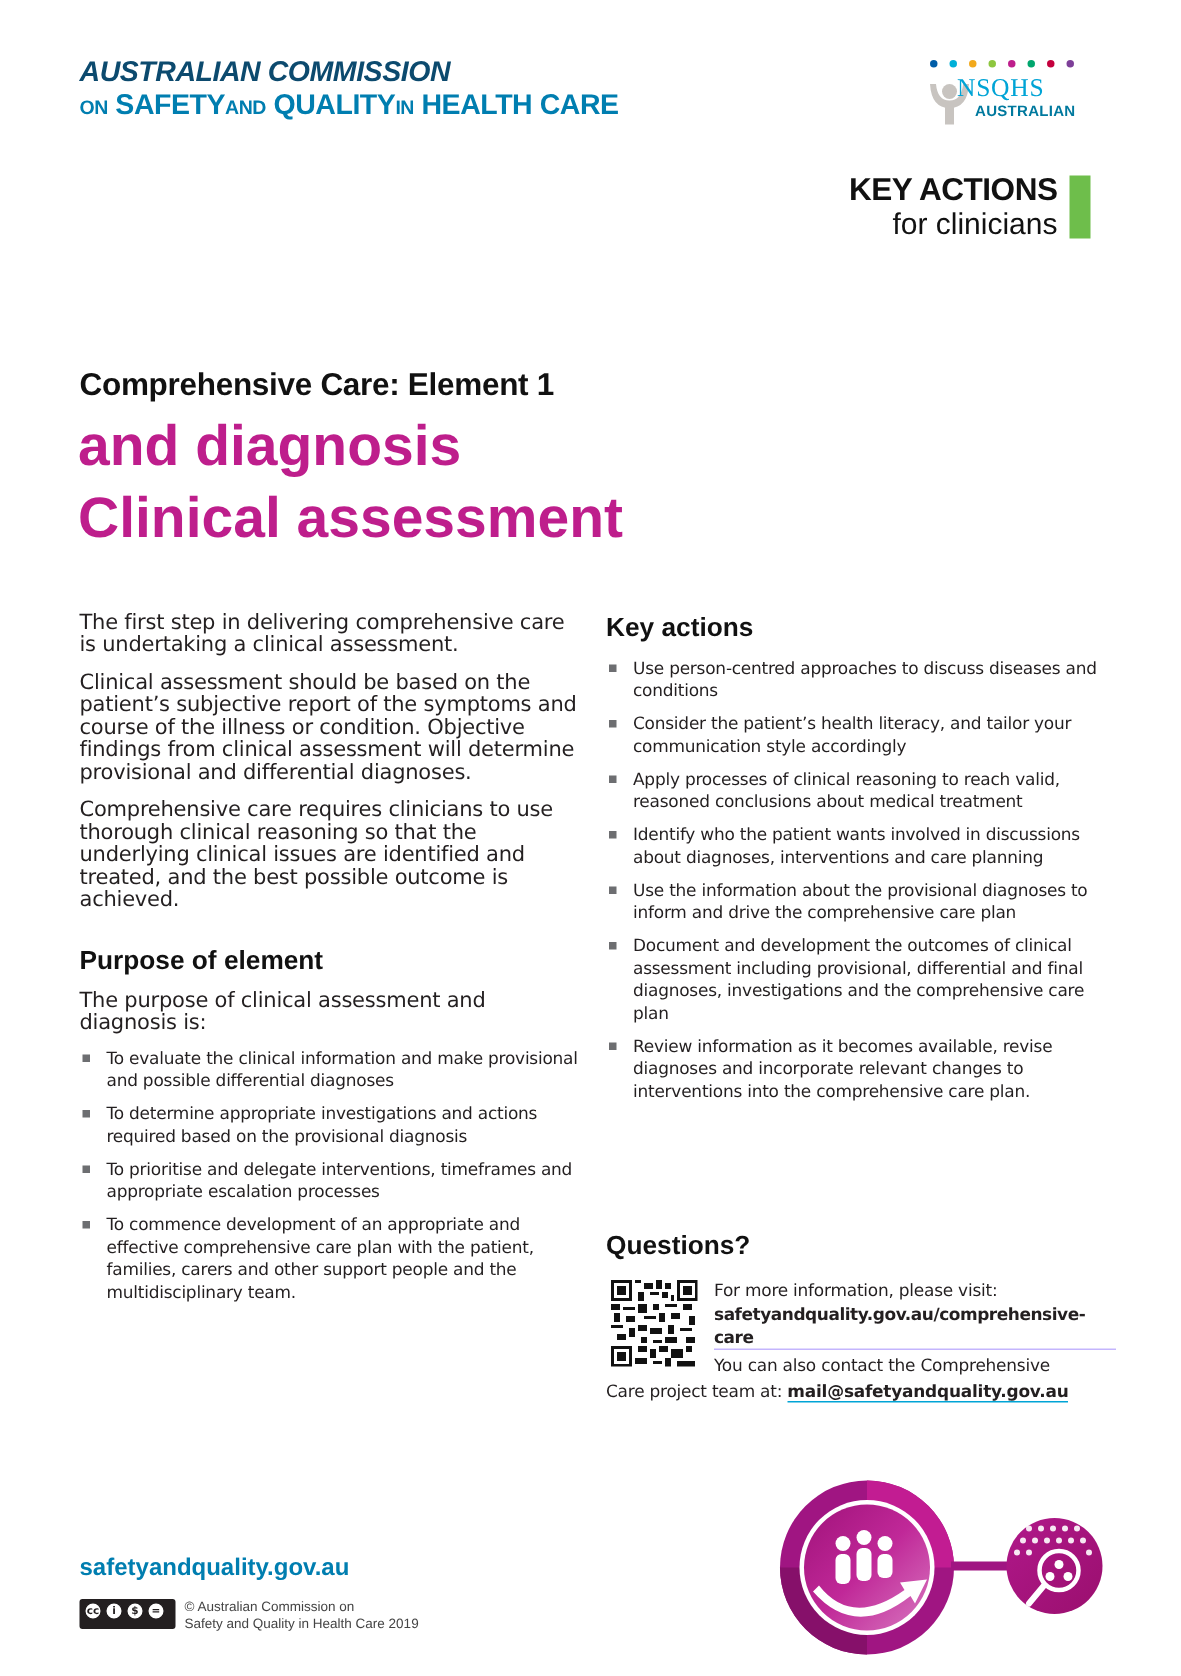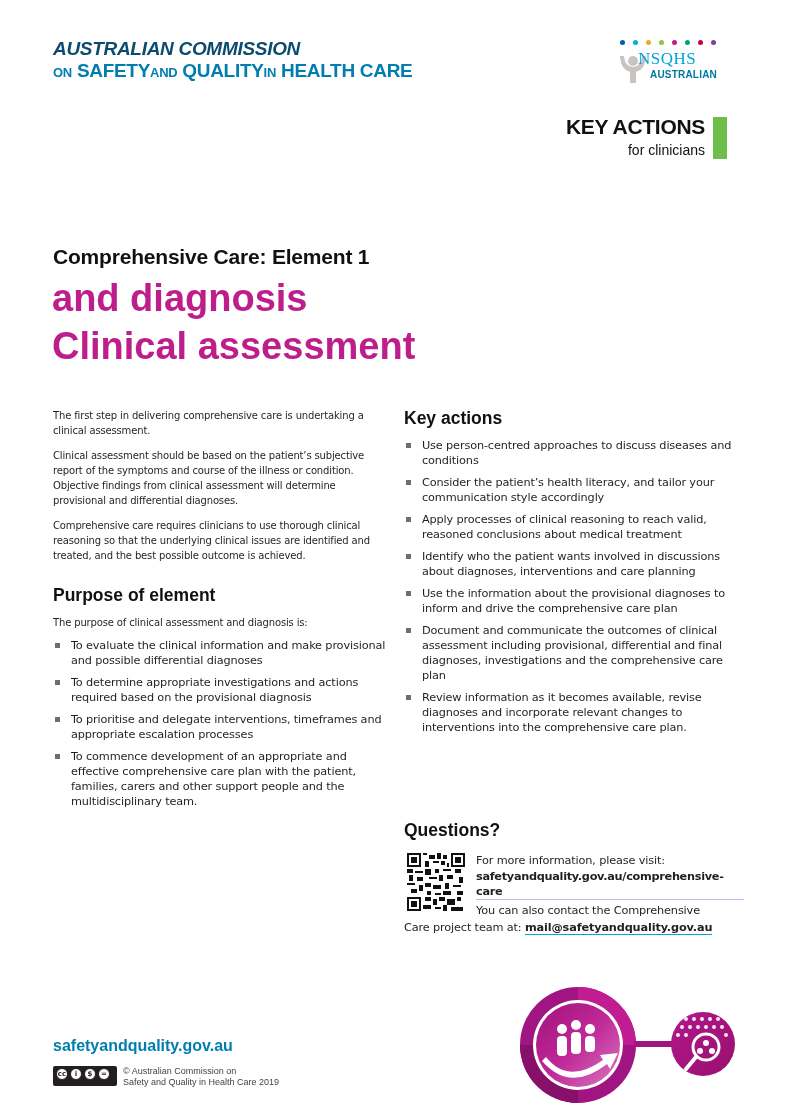--- a/index.html
+++ b/index.html
@@ -13,29 +13,29 @@
 
     .nsqhs { position: absolute; left: 612px; top: 38px; width: 130px; height: 50px; }
     .nsqhs .dots { position: absolute; left: 8px; top: 2px; display: flex; gap: 8px; }
     .nsqhs .dot { width: 5px; height: 5px; border-radius: 50%; }
     .nsqhs .figure { position: absolute; left: 5px; top: 14px; width: 32px; height: 32px; }
     .nsqhs .n1 { position: absolute; left: 26px; top: 11px; font-family: Liberation Serif, serif; color: #00a4d6; font-size: 17px; letter-spacing: 0.5px; }
     .nsqhs .n2 { position: absolute; left: 38px; top: 31px; font-family: "Liberation Sans", sans-serif; font-weight: bold; color: #00799e; font-size: 10px; letter-spacing: 0.2px; }
 
     .key-actions-badge { position: absolute; right: 82px; top: 116px; text-align: right; font-family: "Liberation Sans", sans-serif; }
     .key-actions-badge .ka1 { font-weight: bold; font-size: 21px; color: #111; line-height: 22px; letter-spacing: -0.3px; }
-    .key-actions-badge .ka2 { font-size: 14px; color: #111; line-height: 24px; }
+    .key-actions-badge .ka2 { font-size: 20px; color: #111; line-height: 24px; }
     .green-bar { position: absolute; left: 713px; top: 117px; width: 14px; height: 42px; background: #6ebe4b; }
 
     .subtitle { position: absolute; left: 53px; top: 245px; font-family: "Liberation Sans", sans-serif; font-weight: bold; font-size: 21px; color: #111; letter-spacing: -0.2px; }
     .title { position: absolute; left: 52px; top: 274px; font-family: "Liberation Sans", sans-serif; font-weight: bold; font-size: 38px; line-height: 48px; color: #be1e8c; letter-spacing: 0px; }
 
     .col-left { position: absolute; left: 53px; top: 408px; width: 335px; }
     .col-right { position: absolute; left: 404px; top: 408px; width: 340px; }
-    p.body { font-size: 10px; line-height: 15px; color: #231f20; margin-bottom: 10px; letter-spacing: -0.15px; }
+    p.body { font-size: 14px; line-height: 15px; color: #231f20; margin-bottom: 10px; letter-spacing: -0.15px; }
     h3.sec { font-family: "Liberation Sans", sans-serif; font-weight: bold; font-size: 17.5px; color: #111; margin-bottom: 9px; }
     ul.bullets { list-style: none; }
     ul.bullets li { position: relative; padding-left: 18px; font-size: 11.3px; line-height: 15px; margin-bottom: 7px; letter-spacing: -0.15px; }
     ul.bullets li .sq { position: absolute; left: 2px; top: 5px; width: 5px; height: 5px; background: #6d6e71; }
 
     .questions { position: absolute; left: 404px; top: 820px; width: 340px; }
     .qr { position: absolute; left: 3px; top: 33px; width: 58px; height: 58px; }
     .q-text1 { position: absolute; left: 72px; top: 33px; font-size: 11.3px; line-height: 15px; letter-spacing: -0.15px; }
     .q-link1 { position: absolute; left: 72px; top: 49px; font-size: 11.3px; line-height: 15px; font-weight: bold; color: #231f20; border-bottom: 1px solid #c4b5fd; letter-spacing: -0.3px; }
     .q-text2 { position: absolute; left: 72px; top: 83px; font-size: 11.3px; line-height: 15px; letter-spacing: -0.15px; }
@@ -109,21 +109,21 @@
 </div>
 
 <div class="col-right">
   <h3 class="sec">Key actions</h3>
   <ul class="bullets">
     <li><span class="sq"></span><span>Use person-centred approaches to discuss diseases and conditions</span></li>
     <li><span class="sq"></span><span>Consider the patient’s health literacy, and tailor your communication style accordingly</span></li>
     <li><span class="sq"></span><span>Apply processes of clinical reasoning to reach valid, reasoned conclusions about medical treatment</span></li>
     <li><span class="sq"></span><span>Identify who the patient wants involved in discussions about diagnoses, interventions and care planning</span></li>
     <li><span class="sq"></span><span>Use the information about the provisional diagnoses to inform and drive the comprehensive care plan</span></li>
-    <li><span class="sq"></span><span>Document and communicate the outcomes of clinical assessment including provisional, differential and final diagnoses, investigations and the comprehensive care plan</span></li>
+    <li><span class="sq"></span><span>Document and development the outcomes of clinical assessment including provisional, differential and final diagnoses, investigations and the comprehensive care plan</span></li>
     <li><span class="sq"></span><span>Review information as it becomes available, revise diagnoses and incorporate relevant changes to interventions into the comprehensive care plan.</span></li>
   </ul>
 </div>
 
 <div class="questions">
   <h3 class="sec">Questions?</h3>
   <svg class="qr" viewBox="0 0 29 29" shape-rendering="crispEdges">
     <rect width="29" height="29" fill="#fff"></rect>
     <g fill="#111">
       <rect x="0" y="0" width="7" height="7"></rect>

